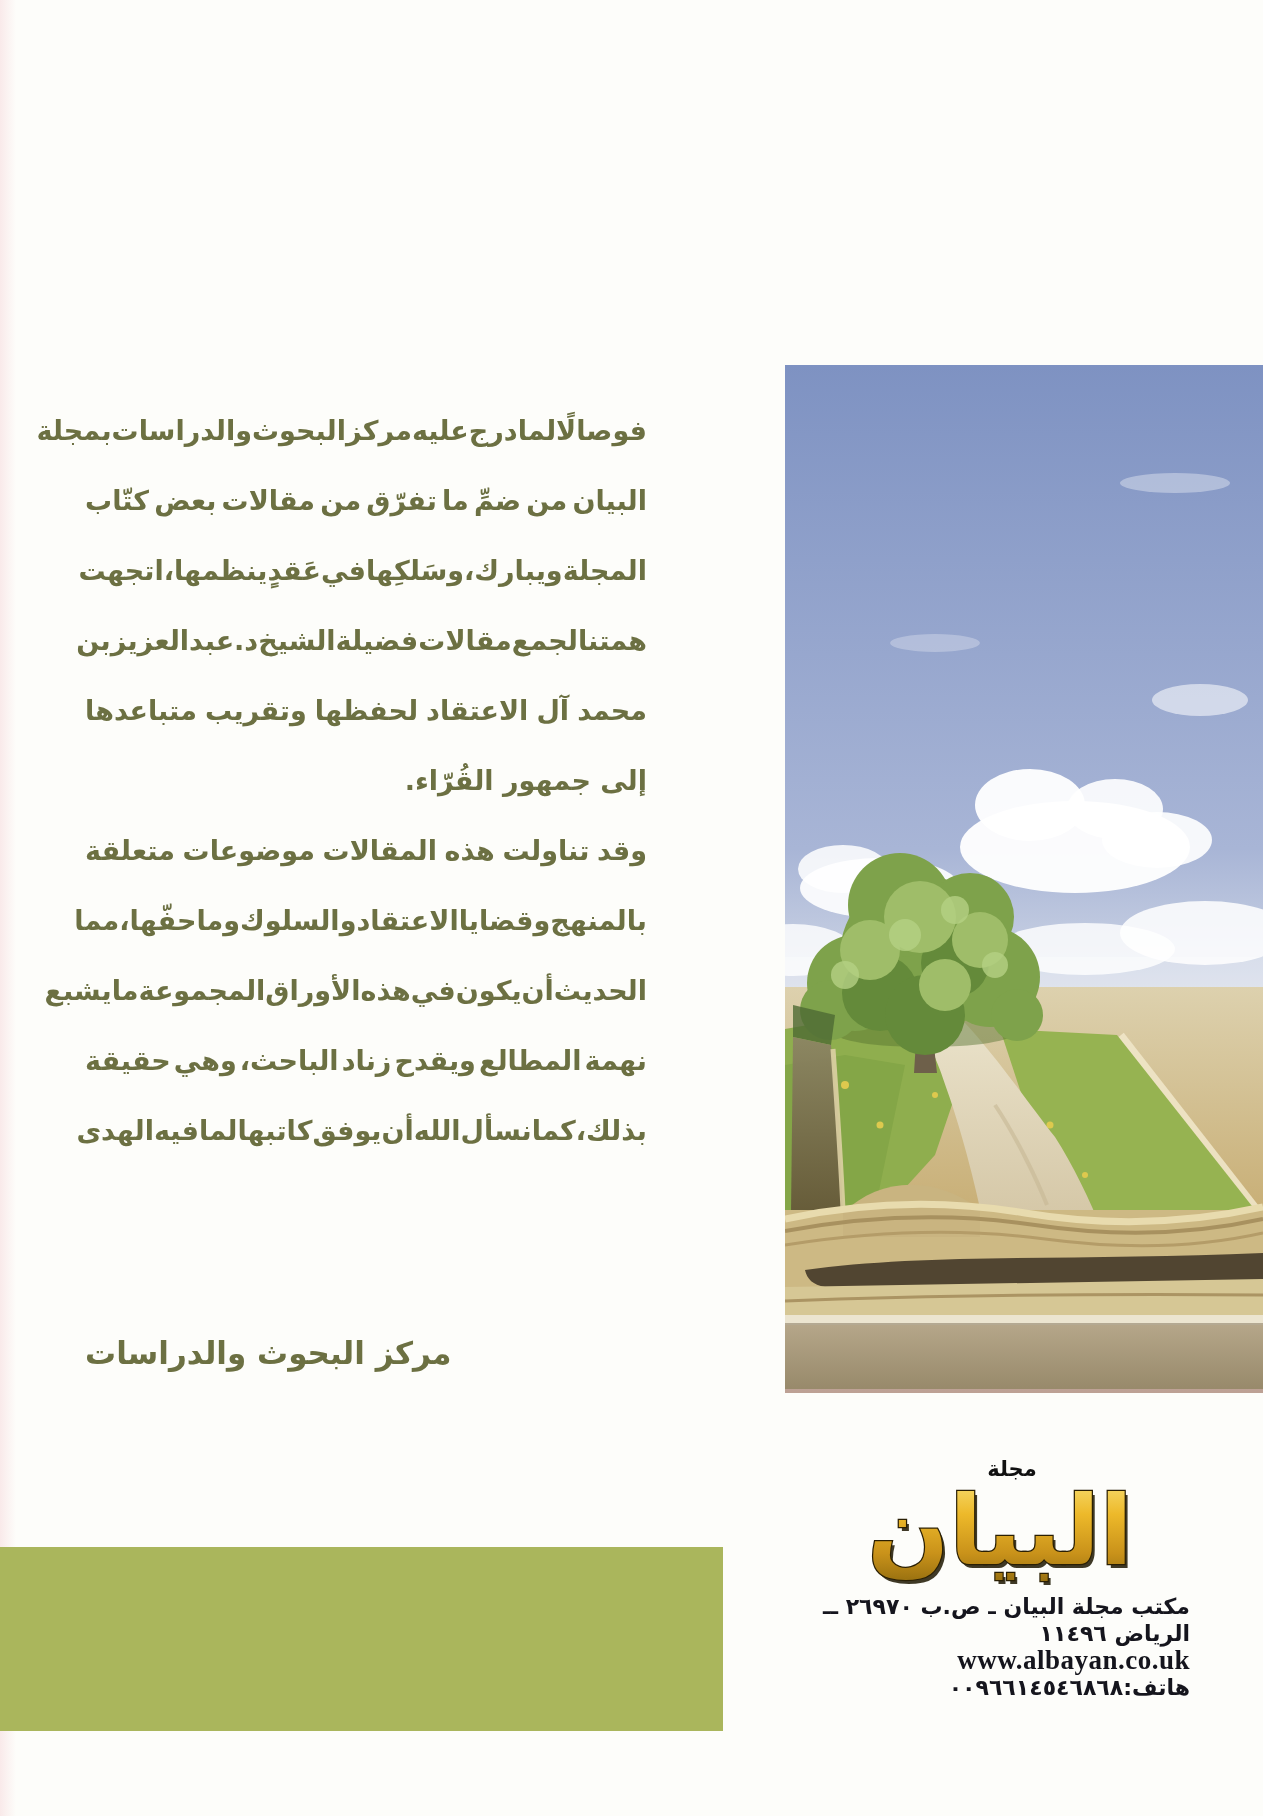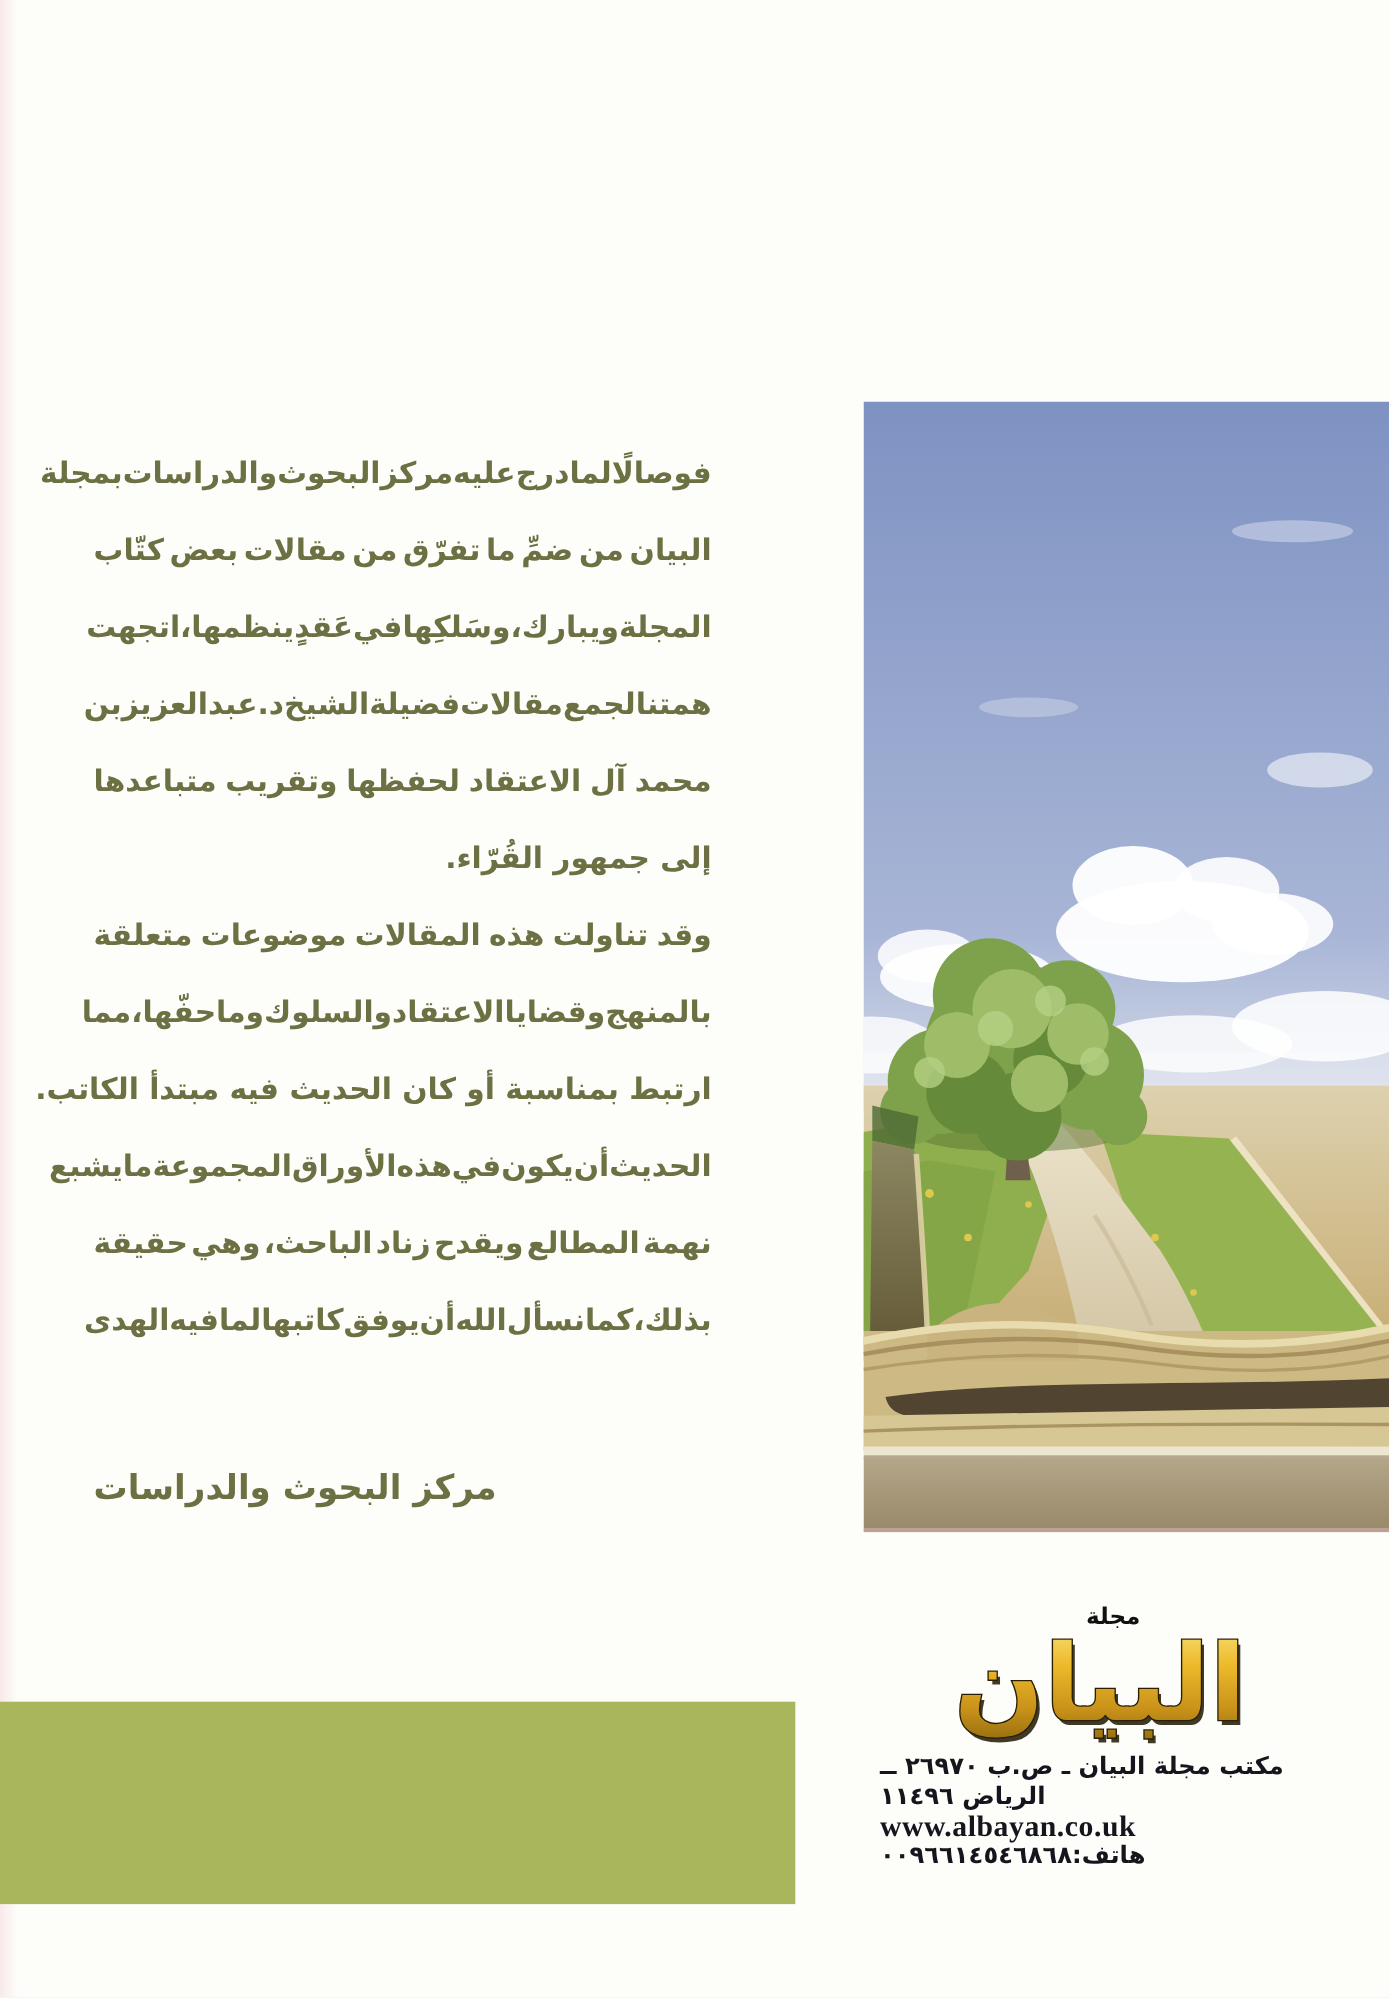--- a/index.html
+++ b/index.html
@@ -29,21 +29,21 @@
 
   
   .photo{position:absolute;left:785px;top:365px;width:478px;height:1028px;}
   .photo svg{display:block;width:100%;height:100%;}
 
   
   .logo-block{position:absolute;left:860px;top:1446px;width:280px;height:150px;}
   .logo-block svg{display:block;width:100%;height:100%;}
 
   
-  .contact{position:absolute;left:800px;top:1593px;width:390px;text-align:left;color:#15151d;}
+  .contact{position:absolute;left:800px;top:1593px;width:390px;text-align:right;color:#15151d;}
   .contact .ar{direction:rtl;font-family:"DejaVu Sans",sans-serif;font-weight:bold;font-size:22px;line-height:27px;}
   .contact .lat{font-family:"Liberation Serif","DejaVu Serif",serif;font-weight:bold;font-size:27px;line-height:27px;letter-spacing:.5px;}
 
   
   .footer-bar{position:absolute;left:0;top:1547px;width:723px;height:184px;}
 </style>
 </head>
 <body>
 
 <div class="page" style="background: rgb(253, 253, 250);">
@@ -109,21 +109,20 @@
       </div>
       <div class="line justify">
         <span>بالمنهج</span>
         <span>وقضايا</span>
         <span>الاعتقاد</span>
         <span>والسلوك</span>
         <span>وما</span>
         <span>حفّها،</span>
         <span>مما</span>
       </div>
-      <div class="line right">ارتبط بمناسبة أو كان الحديث فيه مبتدأ الكاتب.</div>
       <div class="line justify">
         <span>الحديث</span>
         <span>أن</span>
         <span>يكون</span>
         <span>في</span>
         <span>هذه</span>
         <span>الأوراق</span>
         <span>المجموعة</span>
         <span>ما</span>
         <span>يشبع</span>

